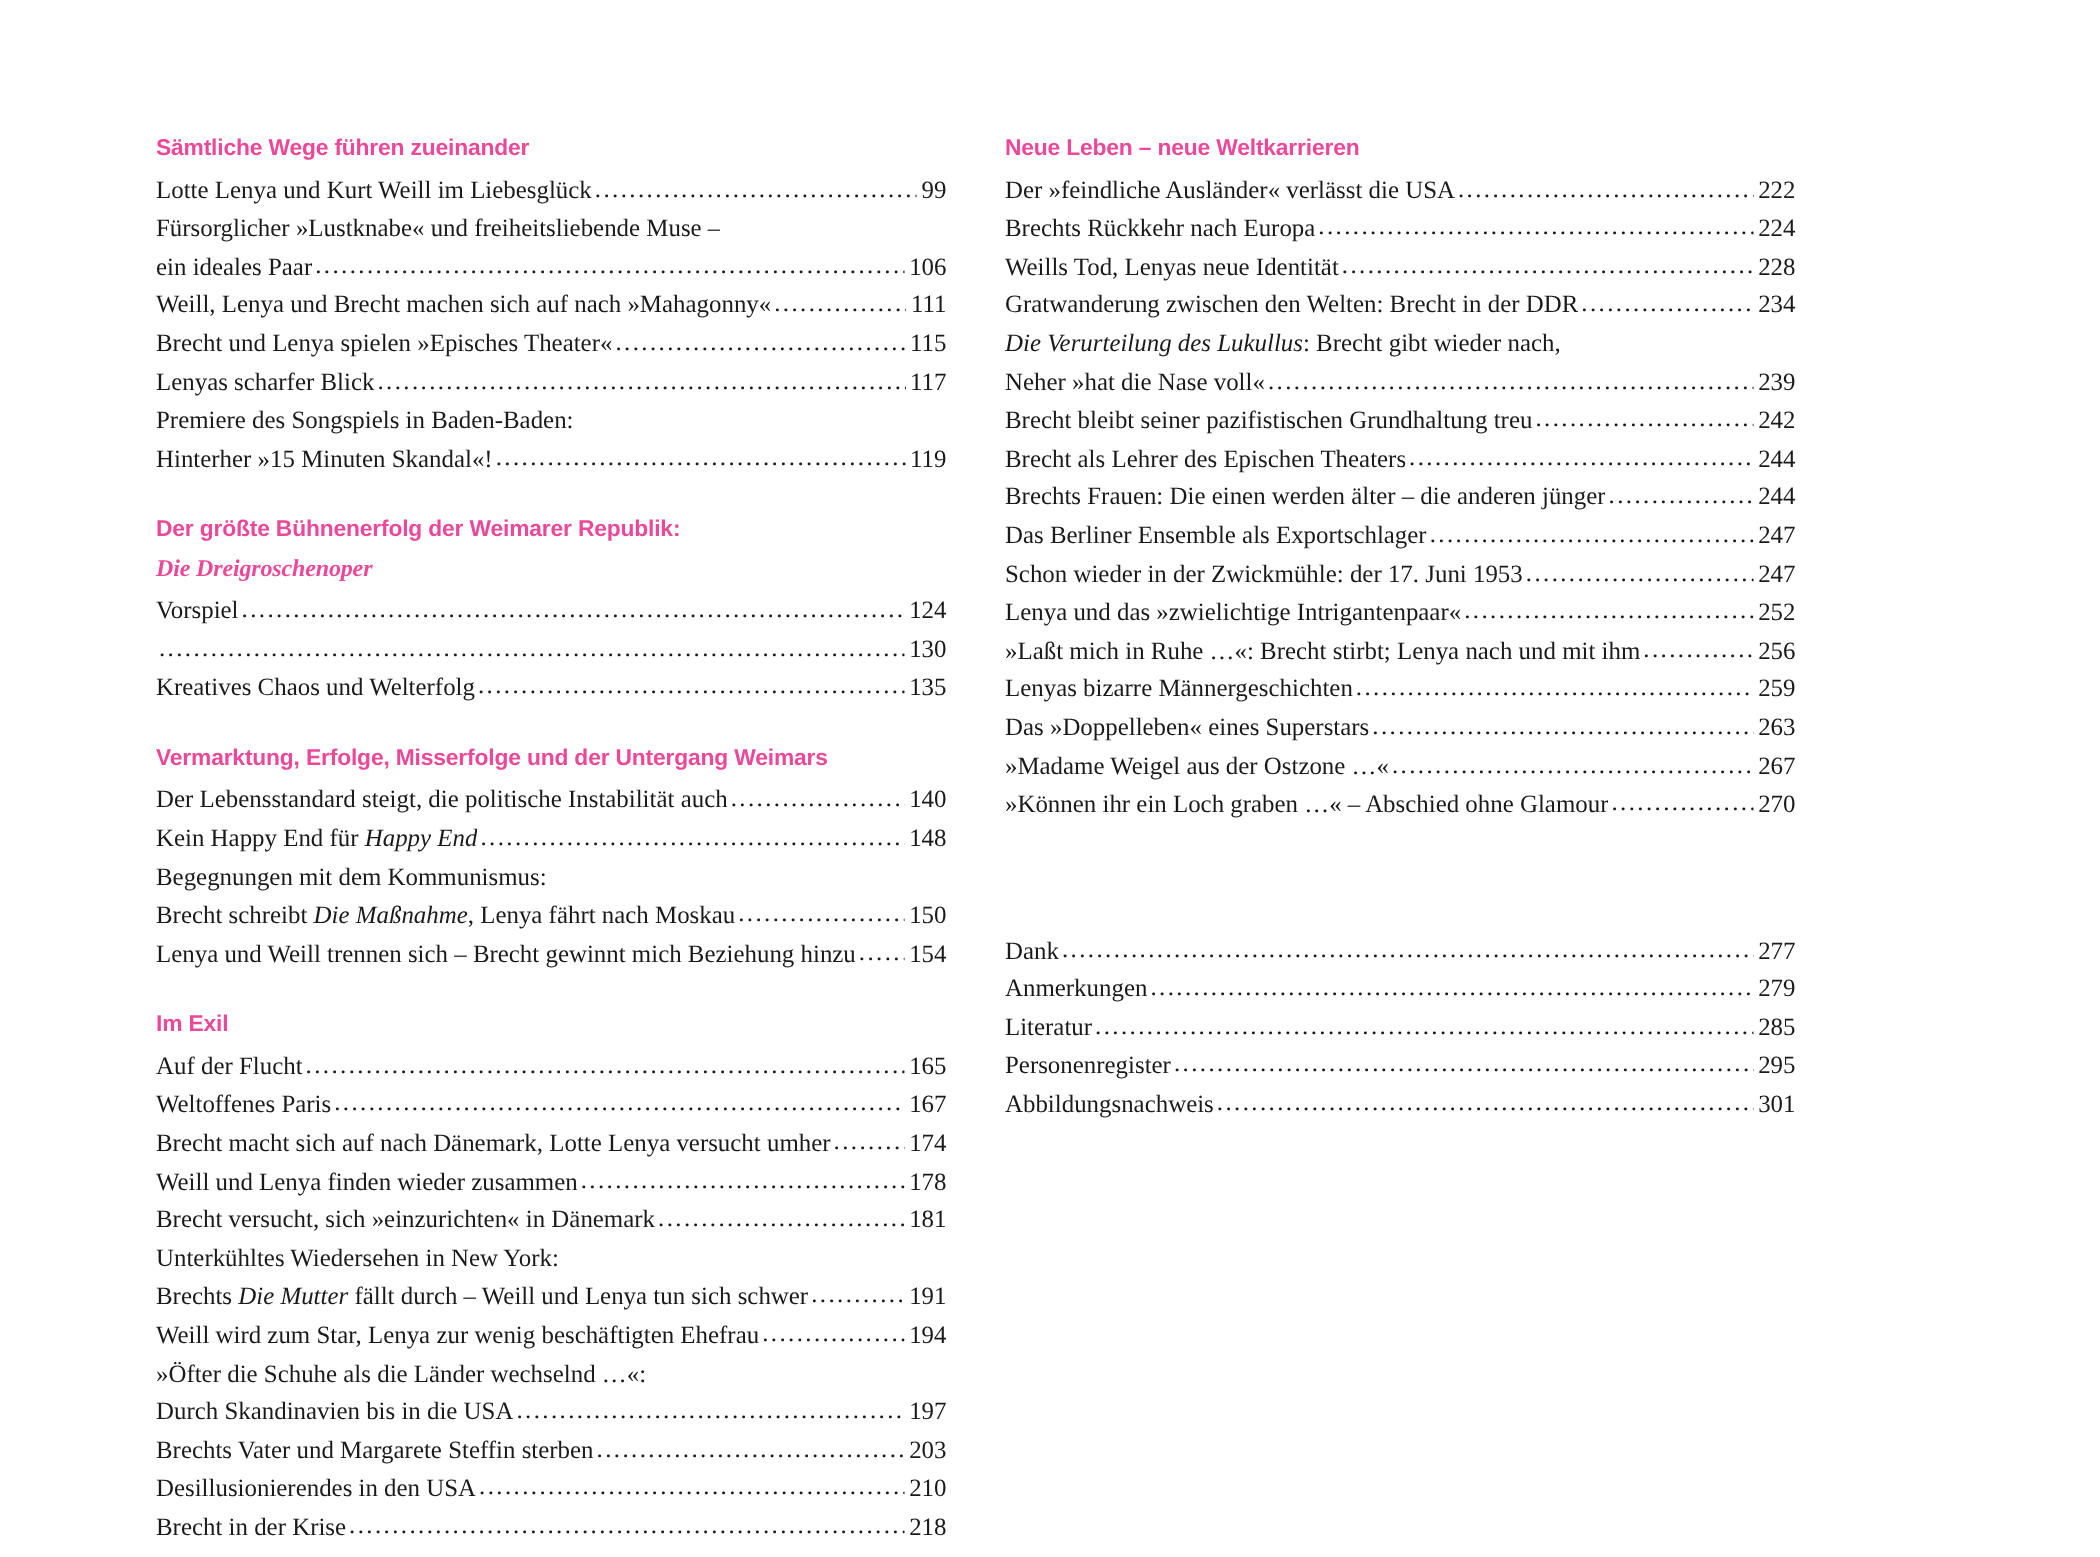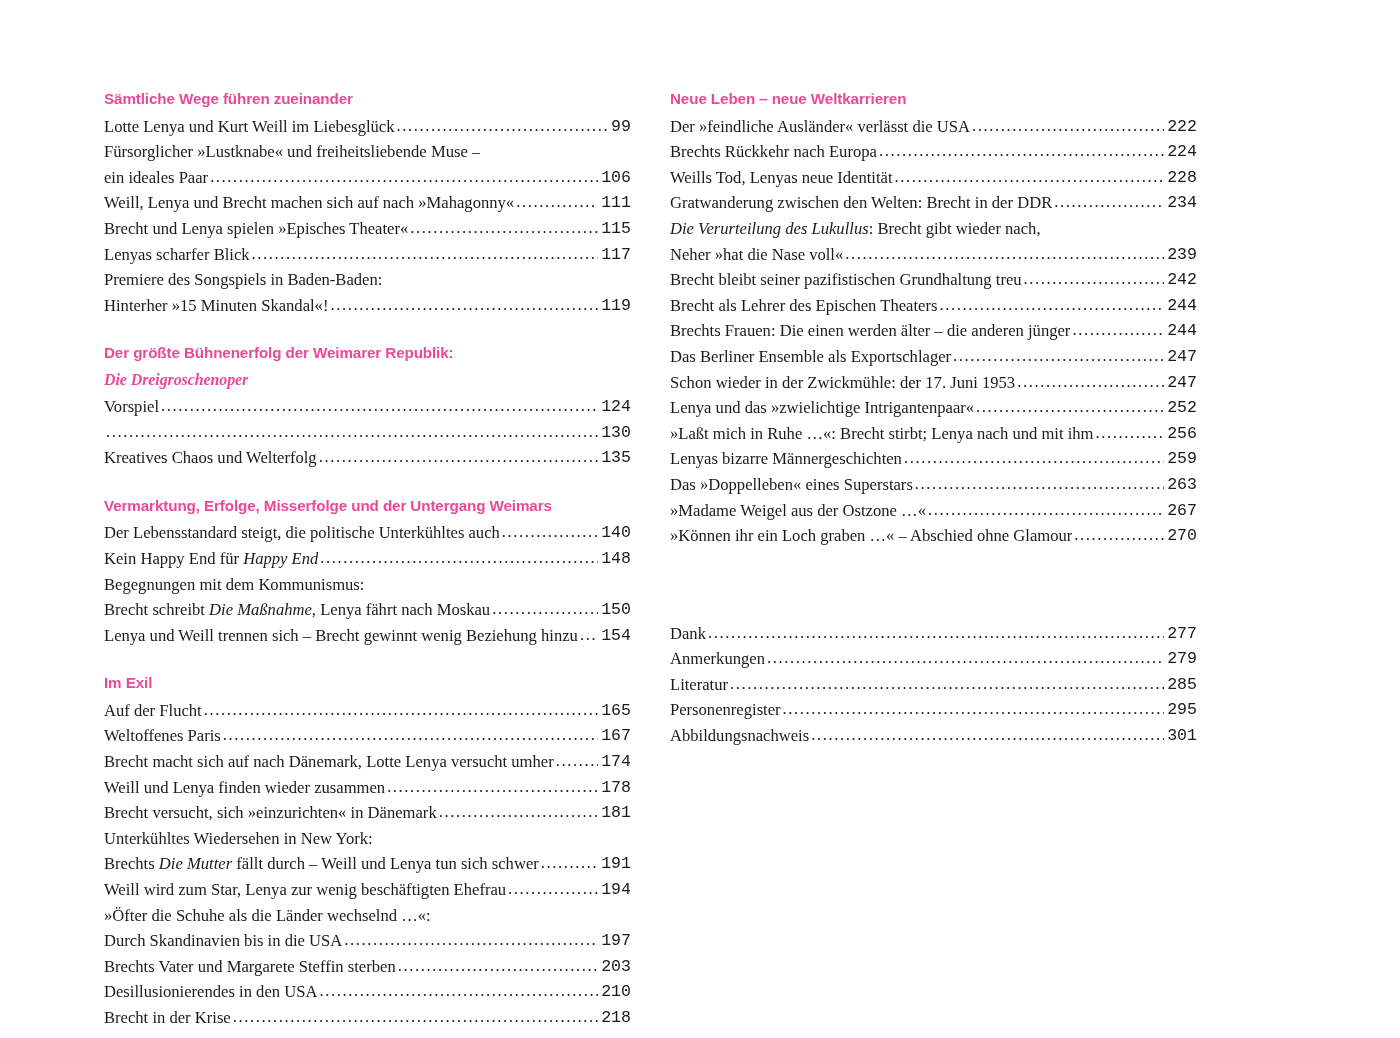--- a/index.html
+++ b/index.html
@@ -74,21 +74,20 @@
     padding: 0 2px 0 2px;
     transform: translateY(-1px);
   }
   .entry .leader::after {
     content: "..............................................................................................................................";
   }
   .entry .pg {
     flex: 0 0 auto;
     text-align: right;
     padding-left: 3px;
-    font-family: Liberation Mono, monospace;
   }
   .entry.nodots .leader::after { content: ""; }
   .tail {
     margin-top: 72px;
   }
   em { font-style: italic; }
 </style>
 </head>
 <body>
 
@@ -151,41 +150,41 @@
         </div>
         <div class="entry">
           <span class="txt">Kreatives Chaos und Welterfolg</span>
           <span class="leader"></span>
           <span class="pg">135</span>
         </div>
       </div>
       <div class="section">
         <div class="sec-title">Vermarktung, Erfolge, Misserfolge und der Untergang Weimars</div>
         <div class="entry">
-          <span class="txt">Der Lebensstandard steigt, die politische Unterkühltes auch</span>
+          <span class="txt">Der Lebensstandard steigt, die politische Instabilität auch</span>
           <span class="leader"></span>
           <span class="pg">140</span>
         </div>
         <div class="entry">
           <span class="txt">Kein Happy End für <em>Happy End</em></span>
           <span class="leader"></span>
           <span class="pg">148</span>
         </div>
         <div class="entry nodots">
           <span class="txt">Begegnungen mit dem Kommunismus:</span>
           <span class="leader"></span>
           <span class="pg"></span>
         </div>
         <div class="entry">
           <span class="txt">Brecht schreibt <em>Die Maßnahme</em>, Lenya fährt nach Moskau</span>
           <span class="leader"></span>
           <span class="pg">150</span>
         </div>
         <div class="entry">
-          <span class="txt">Lenya und Weill trennen sich – Brecht gewinnt wenig Beziehung hinzu</span>
+          <span class="txt">Lenya und Weill trennen sich – Brecht gewinnt mich Beziehung hinzu</span>
           <span class="leader"></span>
           <span class="pg">154</span>
         </div>
       </div>
       <div class="section">
         <div class="sec-title">Im Exil</div>
         <div class="entry">
           <span class="txt">Auf der Flucht</span>
           <span class="leader"></span>
           <span class="pg">165</span>

